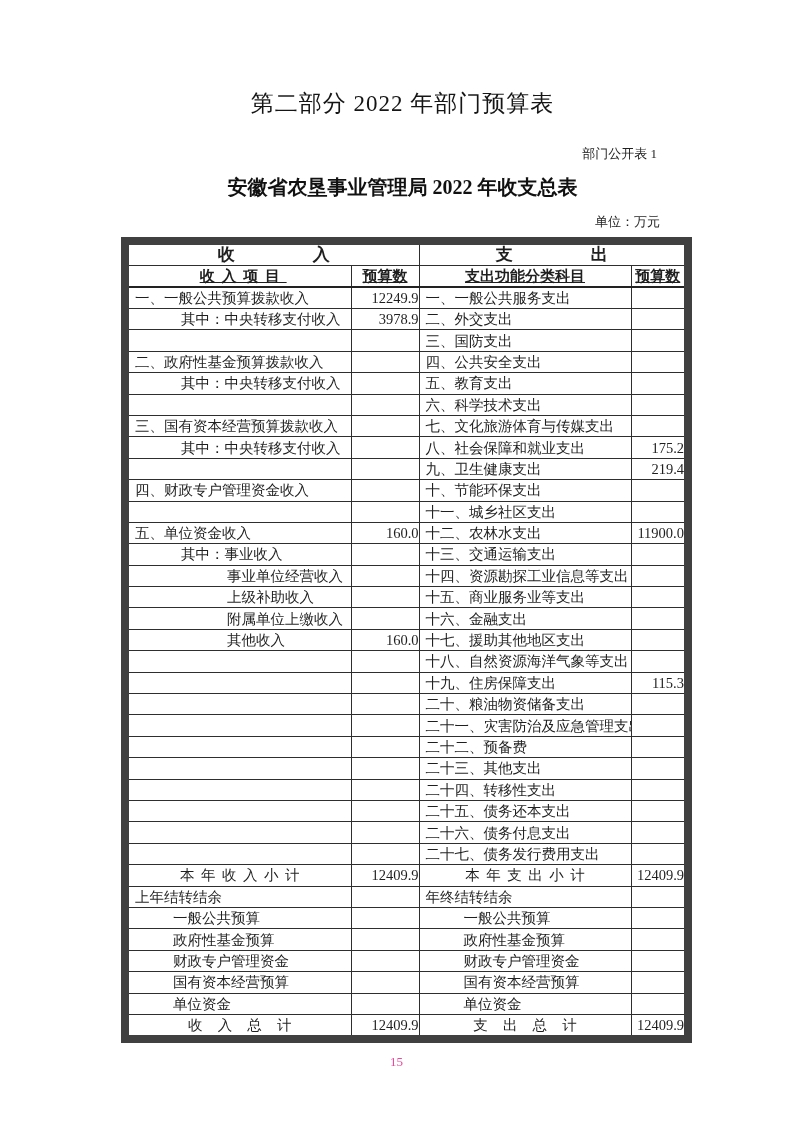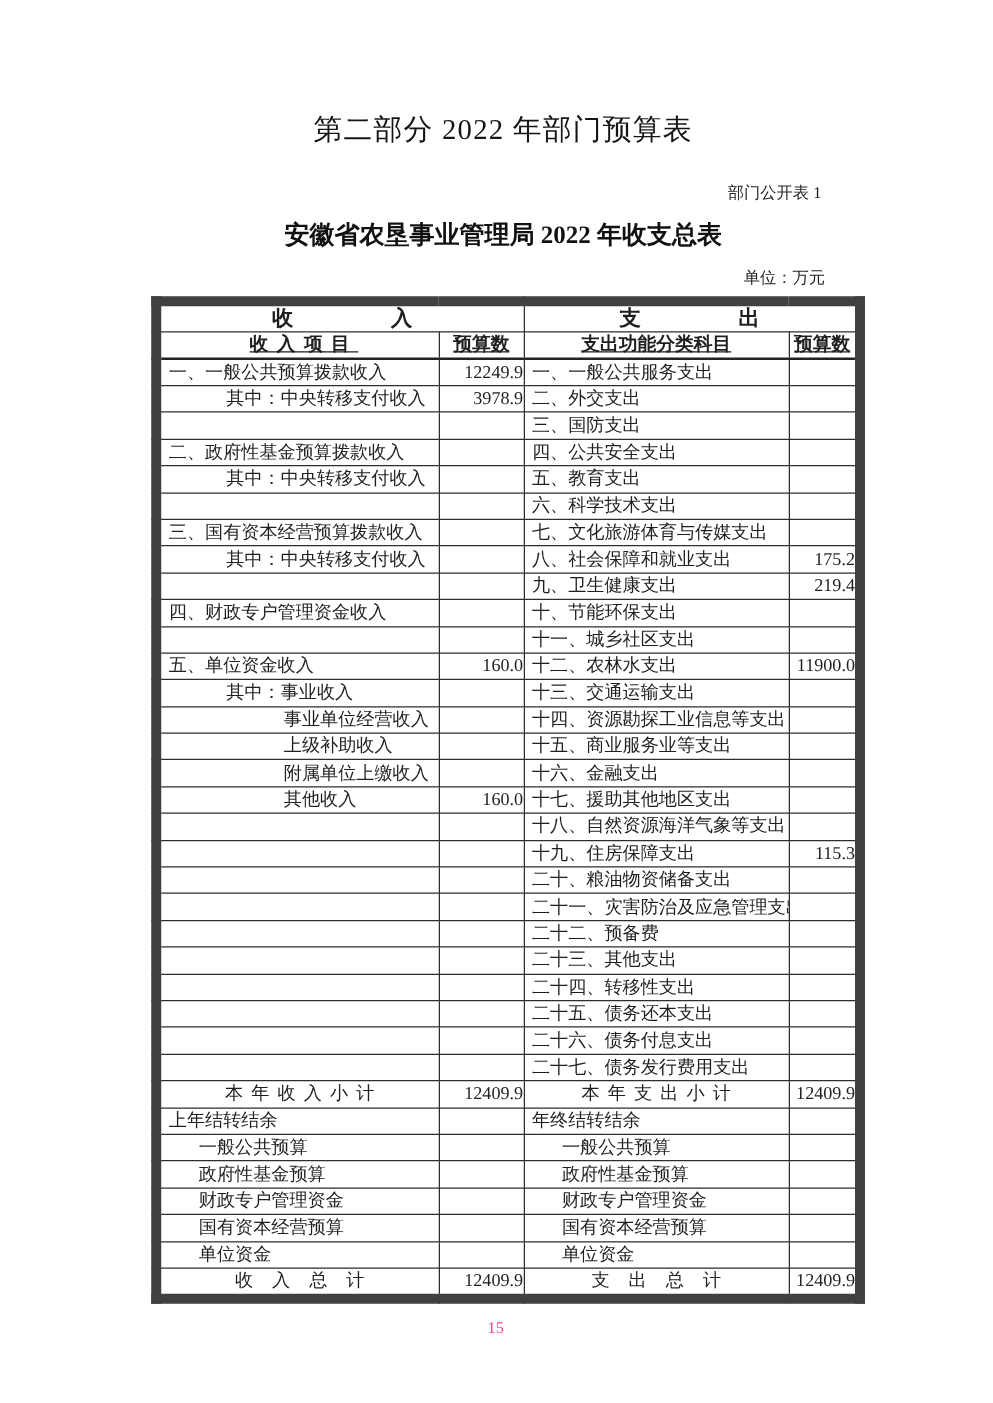--- a/index.html
+++ b/index.html
@@ -72,21 +72,21 @@
 
   .ls-huge { letter-spacing: 4.6em; margin-right: -4.6em; }
   .ls-wide { letter-spacing: 1.05em; margin-right: -1.05em; }
   .ls-med  { letter-spacing: 0.45em; margin-right: -0.45em; }
 
   .item-cell { text-align: left; }
   .item-cell .lbl { display: block; }
   .item-cell.center { text-align: center; }
   .item-cell.center .lbl { display: inline; }
   .ind0 { padding-left: 6px; }
-  .ind1 { padding-left: 30px; }
+  .ind1 { padding-left: 44px; }
   .ind2 { padding-left: 52px; }
   .ind3 { padding-left: 98px; }
   .value-cell { text-align: right; padding-right: 5px; font-size: 14px; }
 
   .page-number {
     margin-top: 11px;
     text-align: center;
     padding-right: 12px;
     font-size: 13px;
     color: #ec4899;

